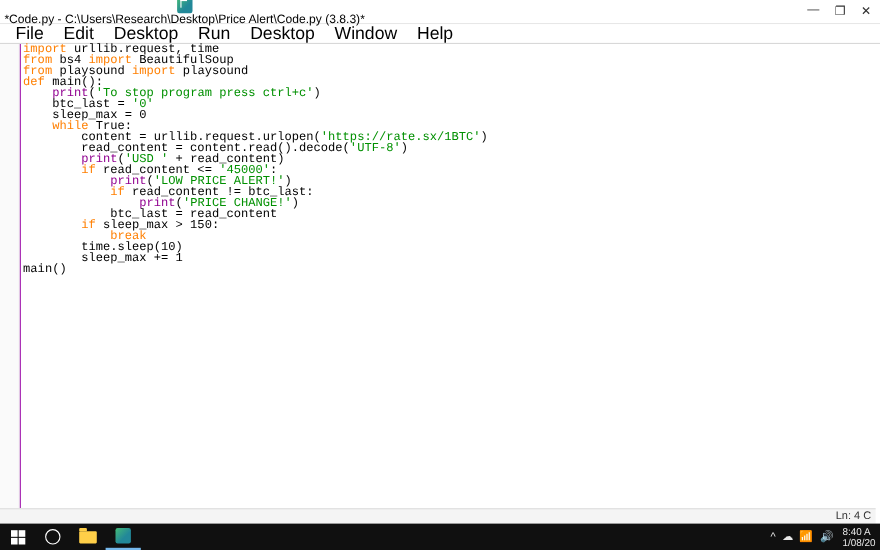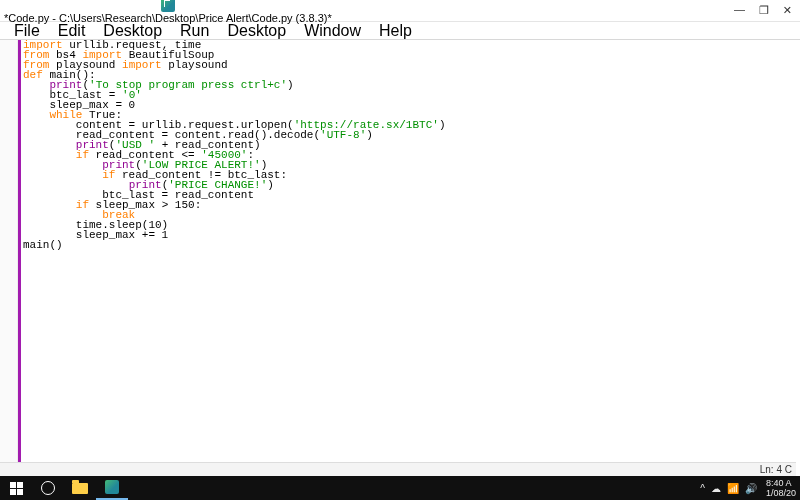--- a/index.html
+++ b/index.html
@@ -68,21 +68,21 @@
       left: 18px;
       right: 0;
       bottom: 38px;
       background: #fff;
       font-family: "Courier New", monospace;
       font-size: 11px;
       line-height: 10px;
       white-space: pre;
       color: #000;
       padding-top: 0;
-      border-left: 3px solid #a21caf;
+      border-left: 1px solid #a21caf;
       padding-left: 2px;
     }
     .kw { color: #ff7f00; }   
     .fn { color: #900090; }   
     .str { color: #009000; }  
     .statusbar {
       position: absolute;
       bottom: 24px;
       right: 4px;
       font-size: 10px;

